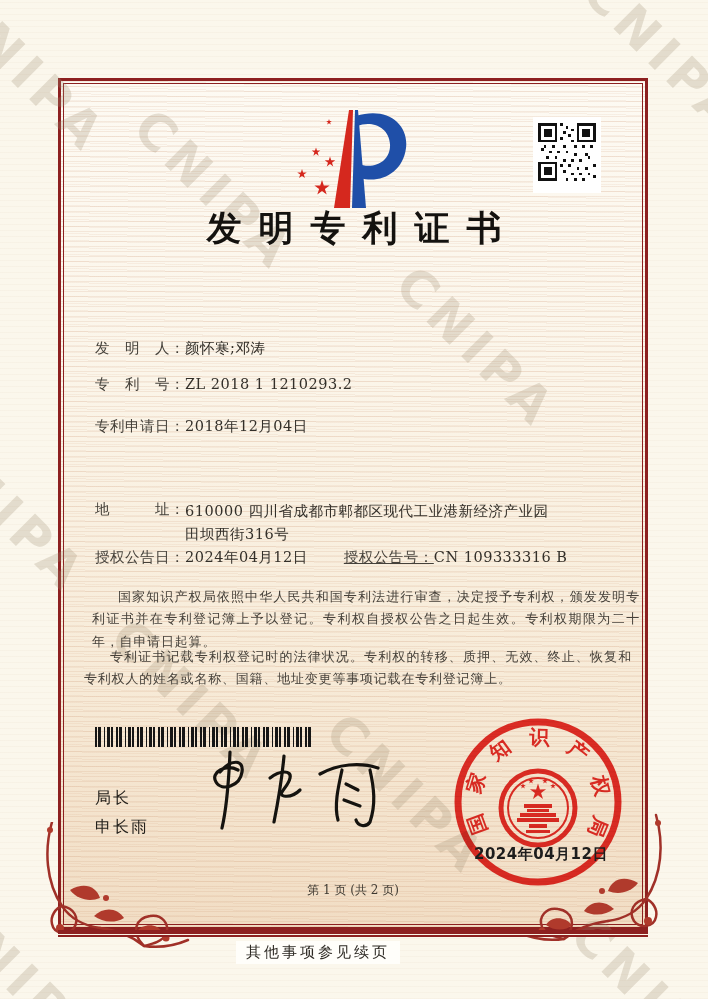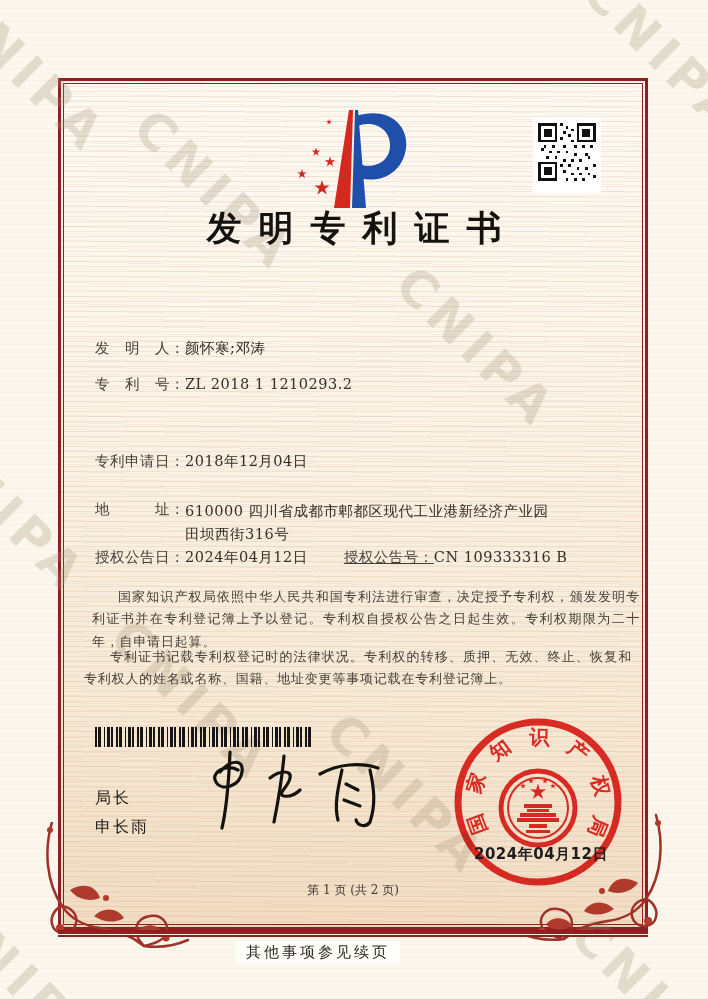--- a/index.html
+++ b/index.html
@@ -212,21 +212,21 @@
   </div>
 
   <h1 class="abs title" style="margin:0;">发明专利证书</h1>
 
   <div class="abs row" style="top:339px;">
     <span class="flabel">发　明　人：</span><span class="fvalue">颜怀寒;邓涛</span>
   </div>
   <div class="abs row" style="top:375px;">
     <span class="flabel">专　利　号：</span><span class="fvalue">ZL 2018 1 1210293.2</span>
   </div>
-  <div class="abs row" style="top:417px;margin-top:35px;">
+  <div class="abs row" style="top:417px;">
     <span class="flabel">专利申请日：</span><span class="fvalue">2018年12月04日</span>
   </div>
   <div class="abs row addr" style="top:500px;">
     <span class="flabel">地　　　址：</span><span class="fvalue">610000 四川省成都市郫都区现代工业港新经济产业园田坝西街316号</span>
   </div>
   <div class="abs row" style="top:548px;">
     <span class="flabel">授权公告日：</span><span class="fvalue">2024年04月12日</span><span class="flabel pair2">授权公告号：</span><span class="fvalue">CN 109333316 B</span>
   </div>
 
   <p class="abs para" style="top:578px;margin:8px;">国家知识产权局依照中华人民共和国专利法进行审查，决定授予专利权，颁发发明专利证书并在专利登记簿上予以登记。专利权自授权公告之日起生效。专利权期限为二十年，自申请日起算。</p>

